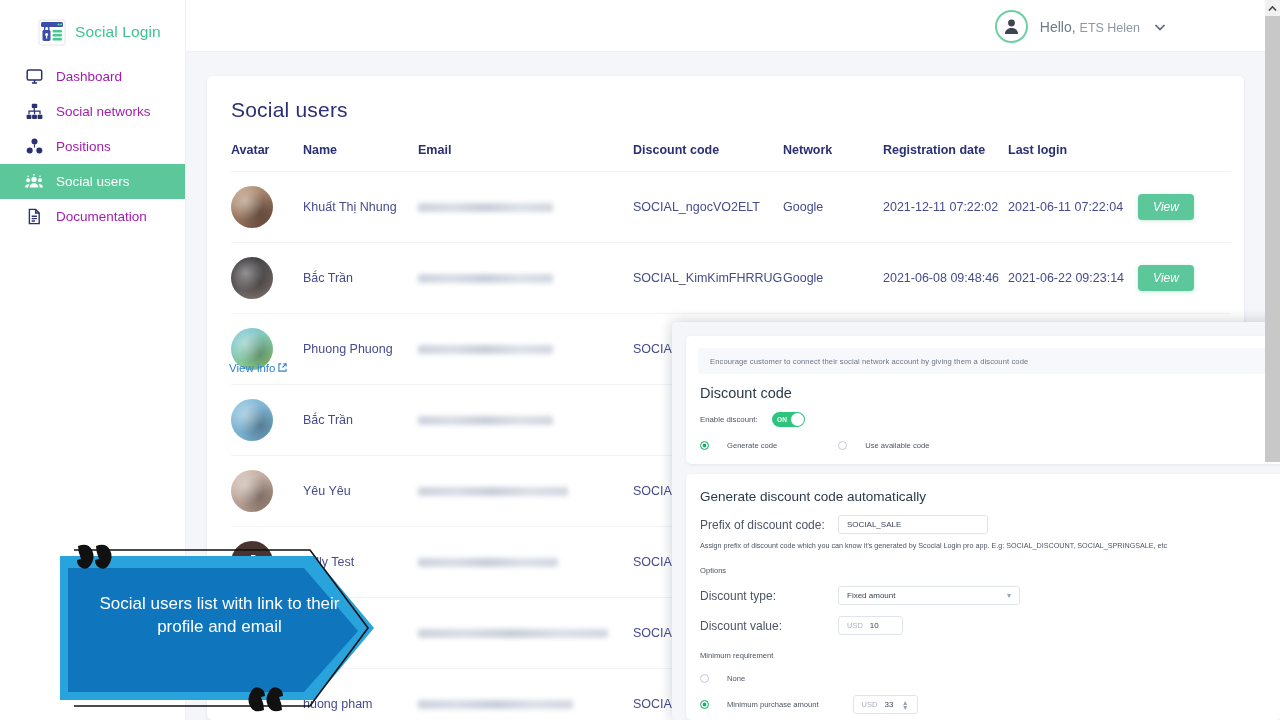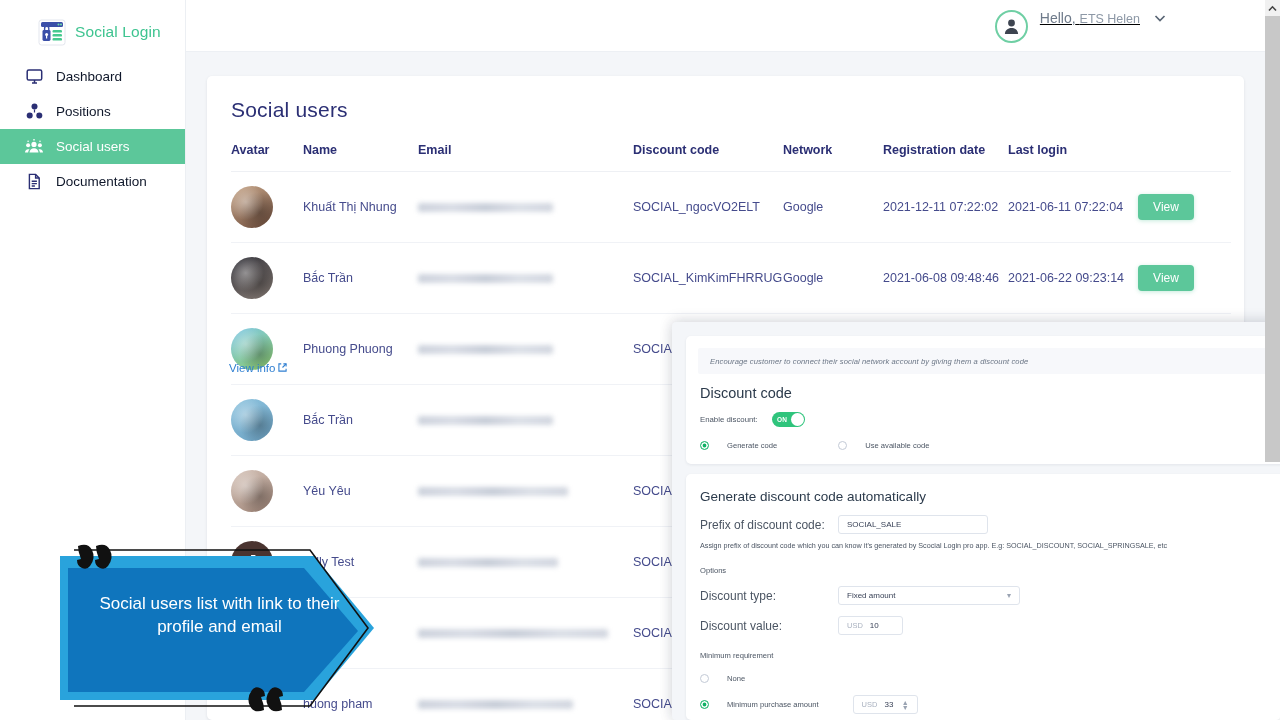--- a/index.html
+++ b/index.html
@@ -18,33 +18,33 @@
     border-right: 1px solid #eceff3;
   }
   .logo-row { display:flex; align-items:center; gap:9px; padding: 12px 0 0 38px; height: 52px; }
   .logo-mark { width: 28px; height: 27px; position: relative; flex: 0 0 auto; }
   .logo-text { font-size: 15.5px; color: #3ec490; letter-spacing: .1px; font-weight: 400; }
 
   .nav { margin-top: 7px; }
   .nav-item {
     display: flex; align-items: center; gap: 13px;
     height: 35px; padding-left: 25px;
-    color: #0f172a; font-size: 13.5px;
+    color: #a21caf; font-size: 13.5px;
     cursor: pointer; user-select: none;
   }
   .nav-item.active { background: #5cc79a; color:#ffffff; }
   .nav-item .ico { width: 18px; height: 18px; flex:0 0 auto; display:flex; align-items:center; justify-content:center; }
   .nav-item svg { display:block; }
 
   
   .topbar {
     position:absolute; left:186px; top:0; width: 1080px; height: 52px;
     background:#ffffff; border-bottom:1px solid #edf0f4; z-index:3;
   }
-  .greet { position:absolute; right: 98px; top: 10px; display:flex; align-items:flex-start; gap:12px;text-decoration:underline; }
+  .greet { position:absolute; right: 98px; top: 10px; display:flex; align-items:center; gap:12px; }
   .avatar-circle {
     width:33px;height:33px;border-radius:50%;
     border:2px solid #6fcfa4; background:#fff;
     display:flex;align-items:center;justify-content:center;
   }
   .greet-text { font-size: 14px; color:#6e7a8a; white-space:nowrap; }
   .greet-text .sub { font-size: 12.5px; color:#8d98a6; }
   .chev { width:16px;height:16px; }
 
   
@@ -91,40 +91,41 @@
   .email-blur {
     height: 9px; border-radius: 2px;
     background: linear-gradient(90deg,#c9cfda,#d7dbe4,#c4cad6,#dadee6,#cfd4de);
     filter: blur(2.4px); opacity:.95;
   }
   .btn-view {
     display:inline-block; width: 56px; height: 26px; line-height:26px;
     background:#5cc79a; color:#fff; font-size: 12px; text-align:center;
     border-radius:4px; cursor:pointer;
     box-shadow: 0 1px 4px rgba(92,199,154,.35);
+    font-style: italic;
   }
 
   
   .stats { position:absolute; left:24px; top:566px; }
   .stats .h { font-size:17px; color:#2b2f74; font-weight:700; }
   .stats .s { font-size:11.5px; color:#3a4070; font-weight:700; margin-top:11px; }
 
   
   .float-win {
     position:absolute; left:672px; top:322px; width: 608px; height: 398px;
     background:#f4f6f9; border-radius:4px;
     box-shadow: 0 -2px 14px rgba(30,40,60,.13), 0 2px 14px rgba(30,40,60,.10);
     overflow:hidden; z-index: 8;
   }
   .fw-panel { background:#ffffff; border-radius:5px; box-shadow:0 1px 3px rgba(30,40,60,.08); }
   .fw-panel-1 { position:absolute; left:14px; top:14px; width: 600px; height:128px; }
   .fw-hint {
     margin:12px 12px 0 12px; background:#f7f8fb; height:26px; border-radius:2px;
     display:flex; align-items:center; padding-left:12px;
-    font-size:7.6px; font-style:italic; color:#6a7585; letter-spacing:.1px;
+    font-size:7.6px; color:#6a7585; letter-spacing:.1px;
   }
   .fw-h2 { font-size:14.5px; color:#2b3a4b; padding: 11px 0 0 14px; }
   .fw-row { display:flex; align-items:center; padding-left:14px; margin-top: 11px; }
   .fw-lbl { font-size:7.8px; color:#4b5563; width: 72px; }
   .toggle {
     width:33px;height:15px;border-radius:9px;background:#2fc47c;position:relative;
     display:flex;align-items:center;
   }
   .toggle .on { font-size:6.5px; color:#fff; margin-left:5px; font-weight:700; letter-spacing:.2px;}
   .toggle .knob { position:absolute; right:1px; top:1px; width:13px;height:13px;border-radius:50%;background:#fff; }
@@ -200,20 +201,32 @@
       <div class="nav-item">
         <span class="ico">
           <svg width="17" height="17" viewBox="0 0 17 17" fill="none" stroke="#2b2f74" stroke-width="1.5">
             <rect x="1.2" y="2" width="14.5" height="10" rx="1.6"></rect>
             <path d="M6 15h5M8.5 12v3"></path>
           </svg>
         </span>
         <span>Dashboard</span>
       </div>
 
+      <div class="nav-item">
+        <span class="ico">
+          <svg width="17" height="17" viewBox="0 0 17 17" fill="#2b2f74">
+            <rect x="5.8" y="0.8" width="5.4" height="4.2" rx=".8"></rect>
+            <rect x="0.6" y="11.8" width="4.8" height="4.2" rx=".8"></rect>
+            <rect x="6.1" y="11.8" width="4.8" height="4.2" rx=".8"></rect>
+            <rect x="11.6" y="11.8" width="4.8" height="4.2" rx=".8"></rect>
+            <path d="M8.2 5v3H3v3.3M8.5 8v3.3M8.8 8h5.2v3.3" stroke="#2b2f74" stroke-width="1.25" fill="none"></path>
+          </svg>
+        </span>
+        <span>Social networks</span>
+      </div>
 
       <div class="nav-item">
         <span class="ico">
           <svg width="17" height="17" viewBox="0 0 17 17" fill="#2b2f74">
             <circle cx="8.5" cy="3.6" r="3"></circle>
             <circle cx="3.7" cy="12.4" r="3"></circle>
             <circle cx="13.3" cy="12.4" r="3"></circle>
             <path d="M8.5 6.6v3M6 10.6l-1 .6M11 10.6l1 .6" stroke="#2b2f74" stroke-width="1.2"></path>
           </svg>
         </span>

